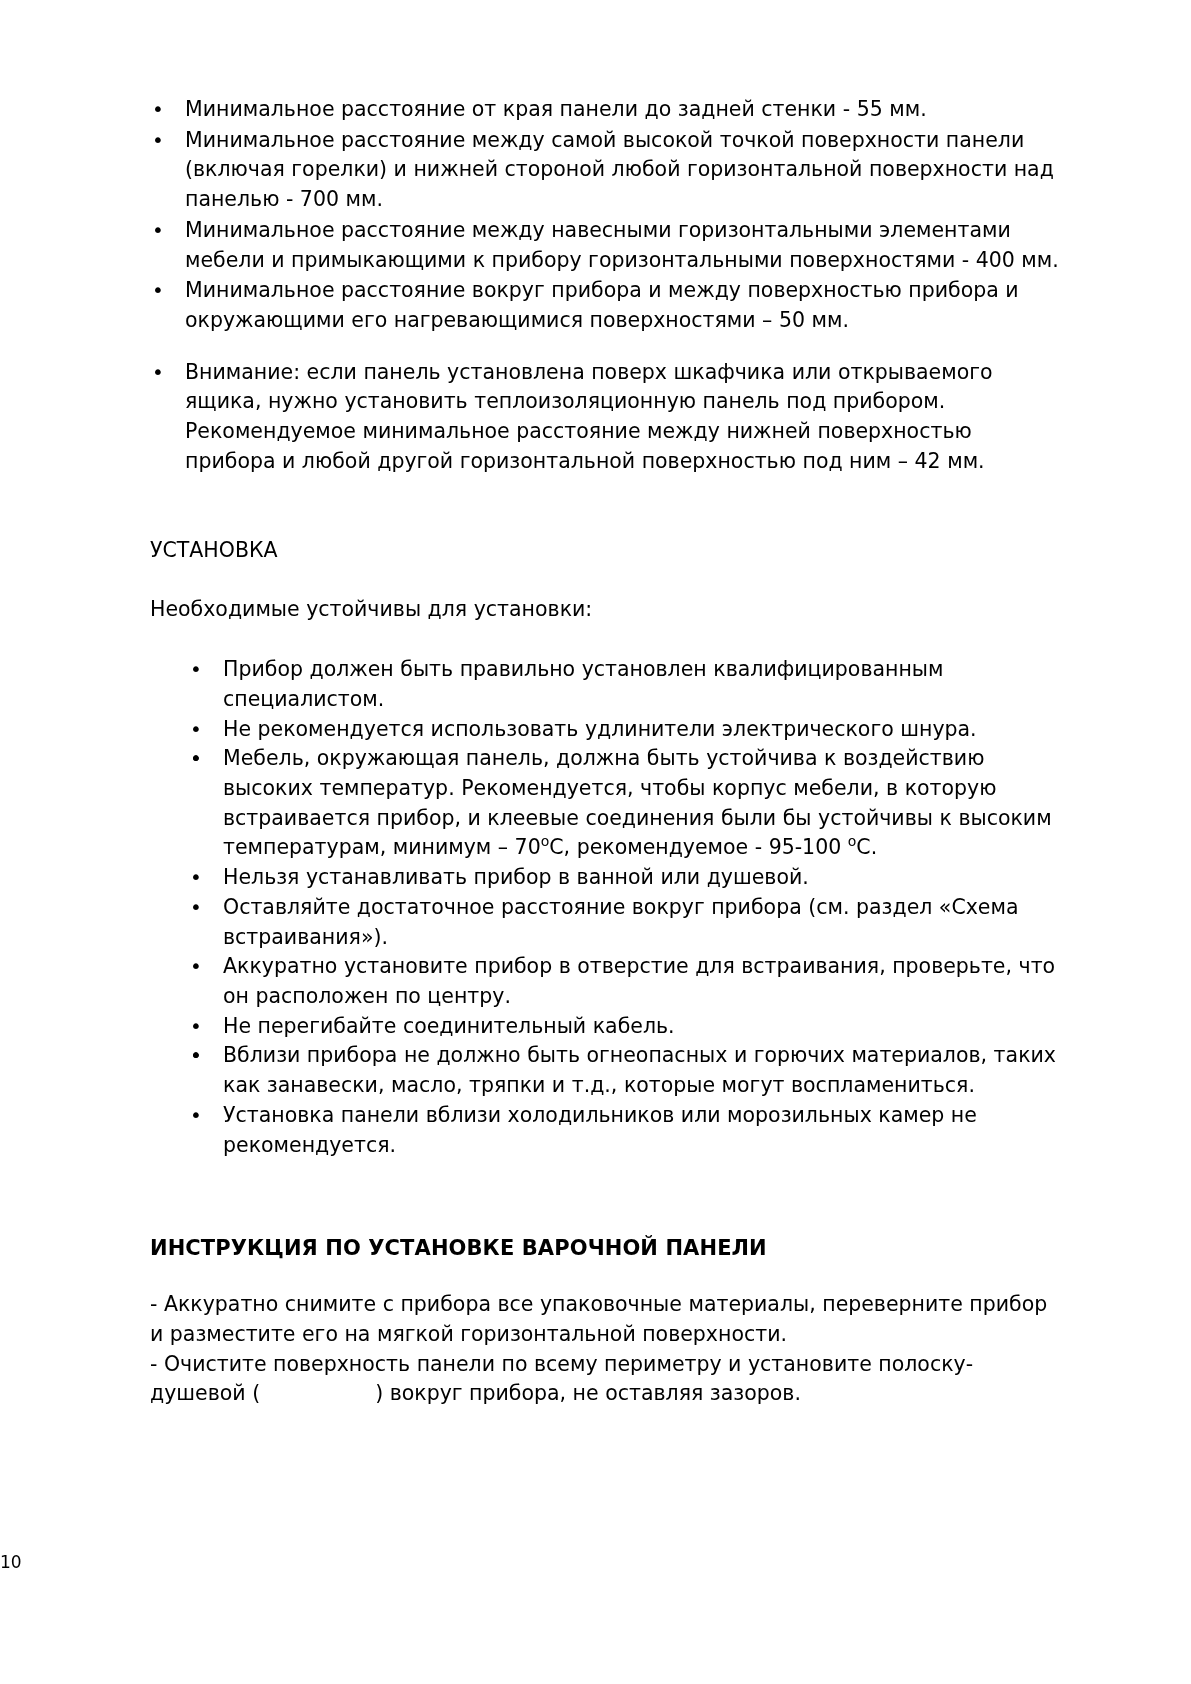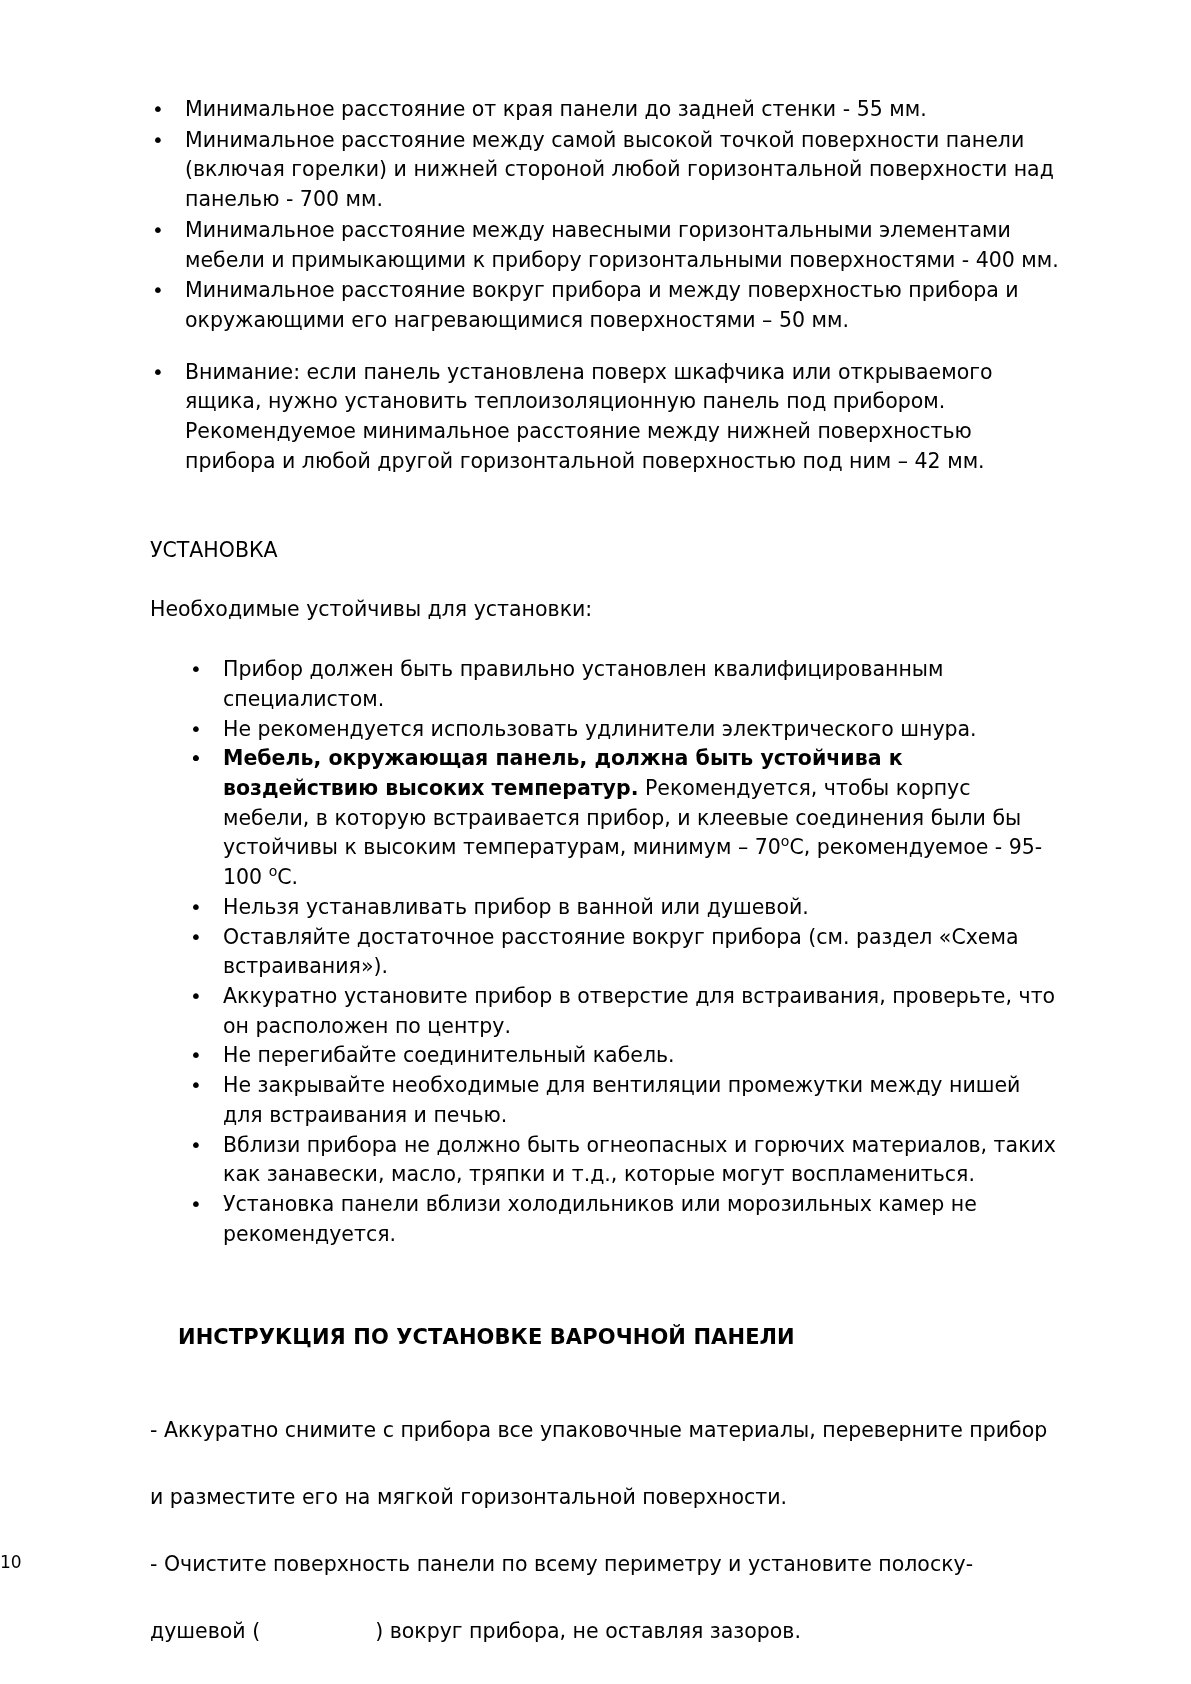--- a/index.html
+++ b/index.html
@@ -64,37 +64,36 @@
   .list-install {
     padding-left: 40px;
   }
   .list-install li {
     padding-left: 33px;
     margin-bottom: 0px;
   }
   .list-install li .bullet {
     left: 0px;
   }
-  .bold { font-weight: bold; }
+  .bold { font-weight: normal; }
   .sup {
     font-size: 14px;
     vertical-align: super;
     line-height: 0;
   }
   .heading2 {
     font-weight: bold;
     font-size: 21px;
     letter-spacing: 0.1px;
-    margin-left: 28px;
   }
   .para {
     font-size: 20.5px;
     line-height: 1.45;
   }
-  .para-line { display: block; margin-top: 37px; }
+  .para-line { display: block; }
   .blankfill {
     display: inline-block;
     width: 115px;
   }
   .footer {
     position: absolute;
     left: 0;
     right: 0;
     bottom: 112px;
     font-size: 17px;
@@ -165,21 +164,20 @@
     <li>
       <span class="bullet">•</span>
       <span>Аккуратно установите прибор в отверстие для встраивания, проверьте, что он расположен по центру.</span>
     </li>
     <li>
       <span class="bullet">•</span>
       <span>Не перегибайте соединительный кабель.</span>
     </li>
     <li>
       <span class="bullet">•</span>
-      <span>Не закрывайте необходимые для вентиляции промежутки между нишей для встраивания и печью.</span>
     </li>
     <li>
       <span class="bullet">•</span>
       <span>Вблизи прибора не должно быть огнеопасных и горючих материалов, таких как занавески, масло, тряпки и т.д., которые могут воспламениться.</span>
     </li>
     <li>
       <span class="bullet">•</span>
       <span>Установка панели вблизи холодильников или морозильных камер не рекомендуется.</span>
     </li>
   </ul>

